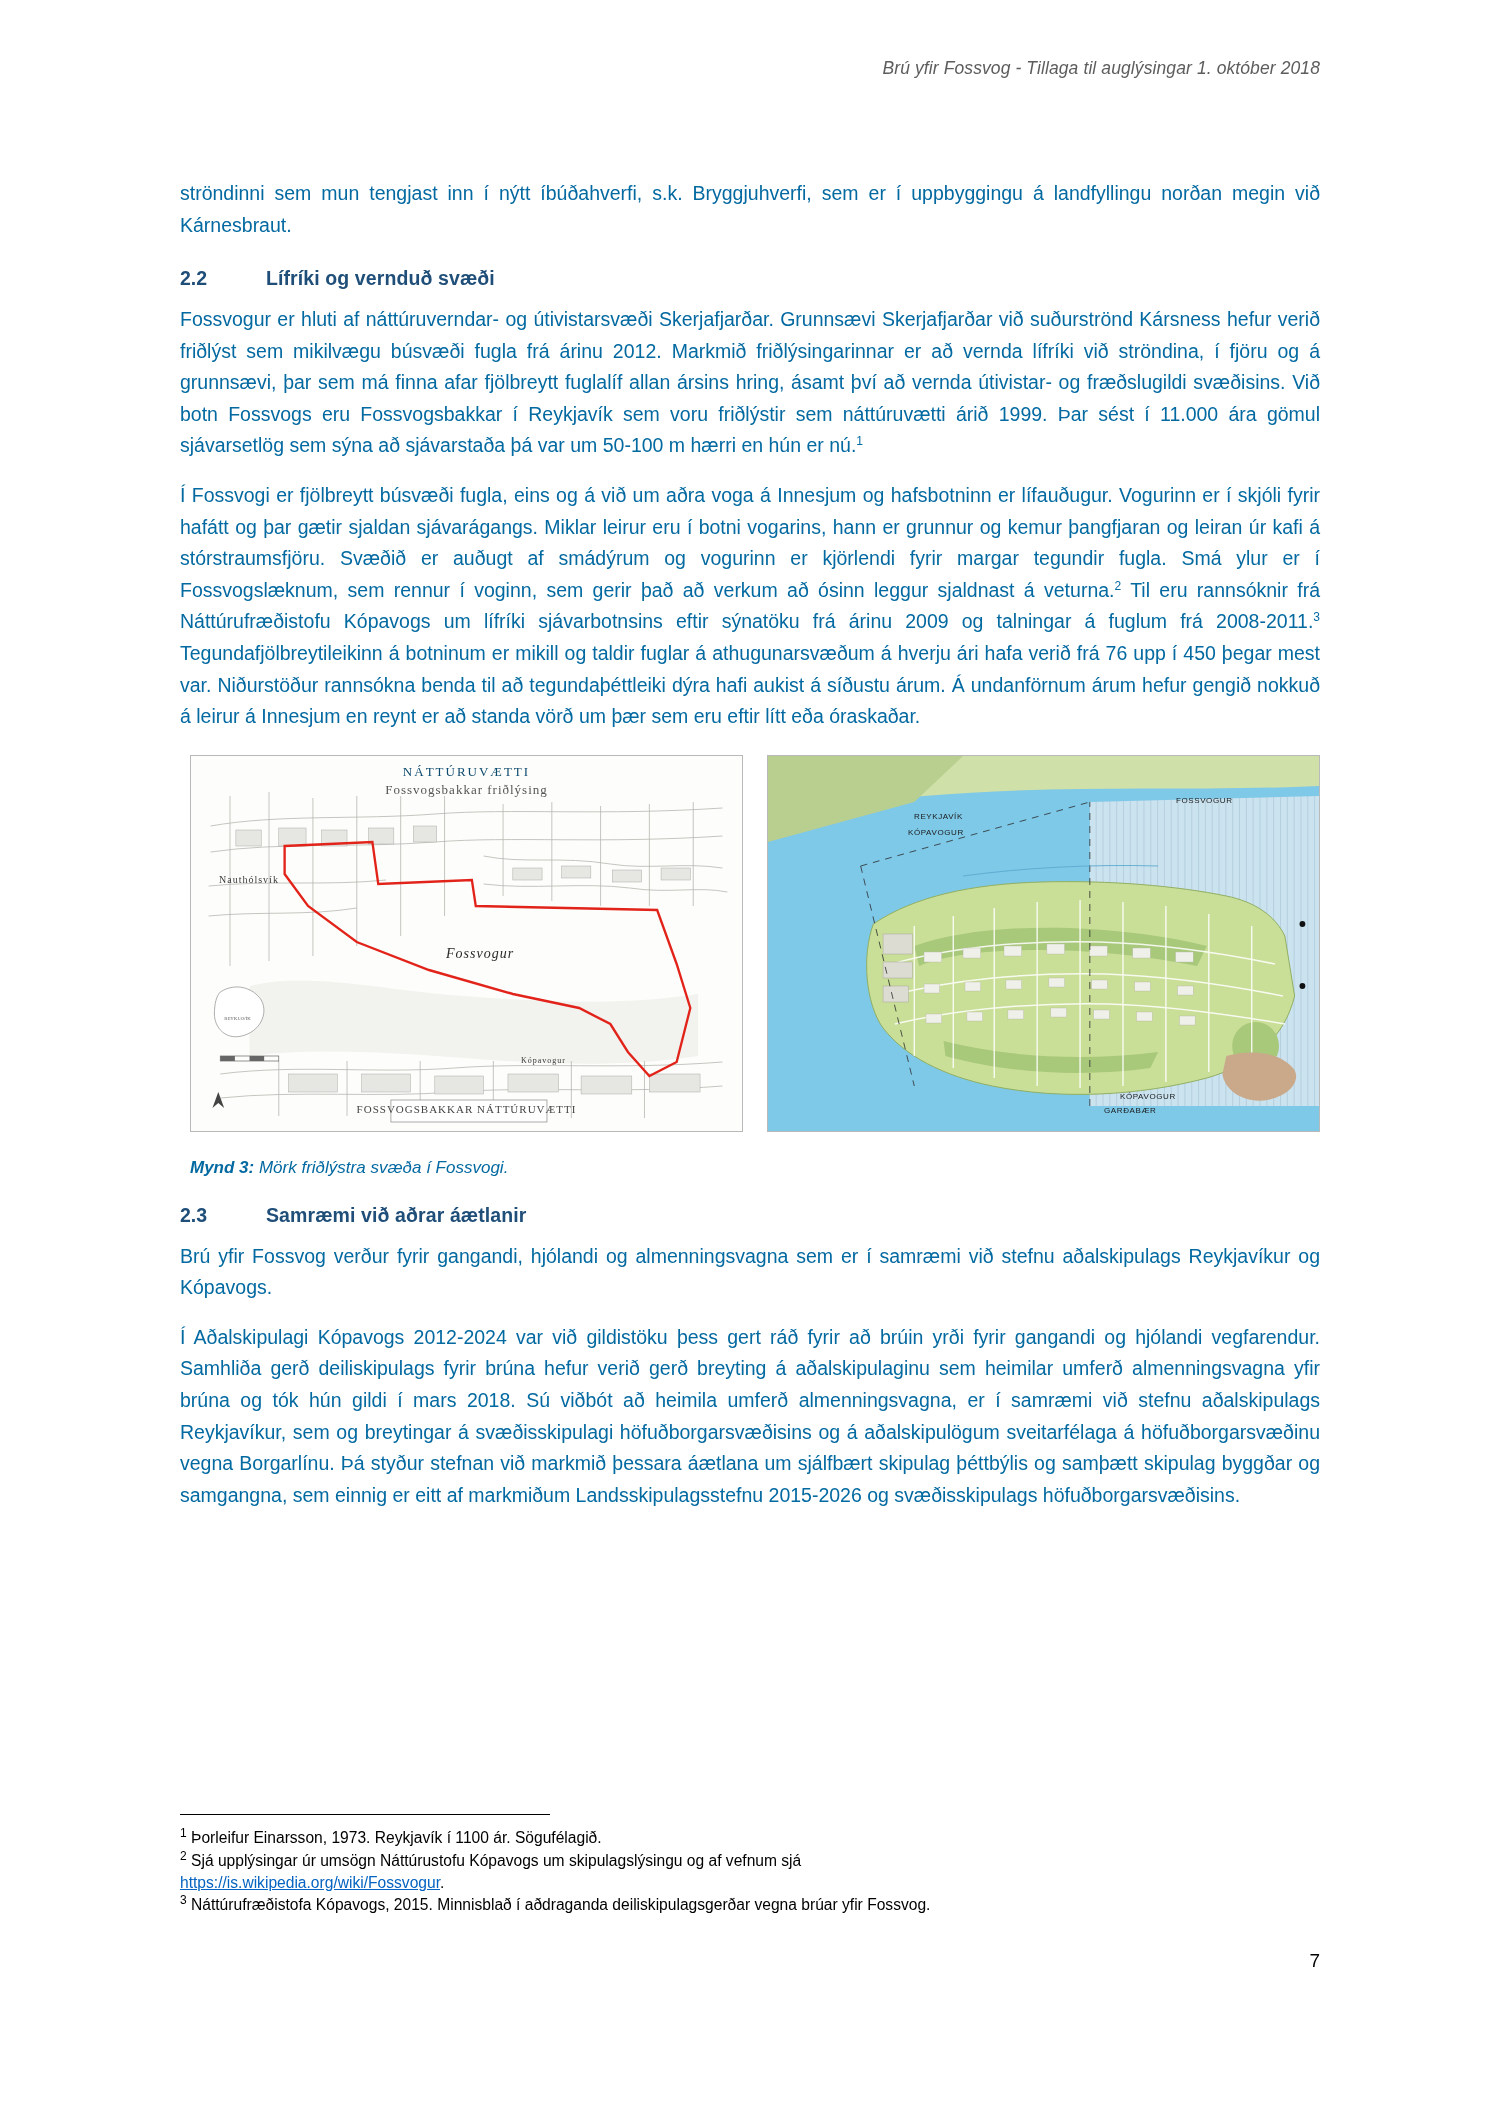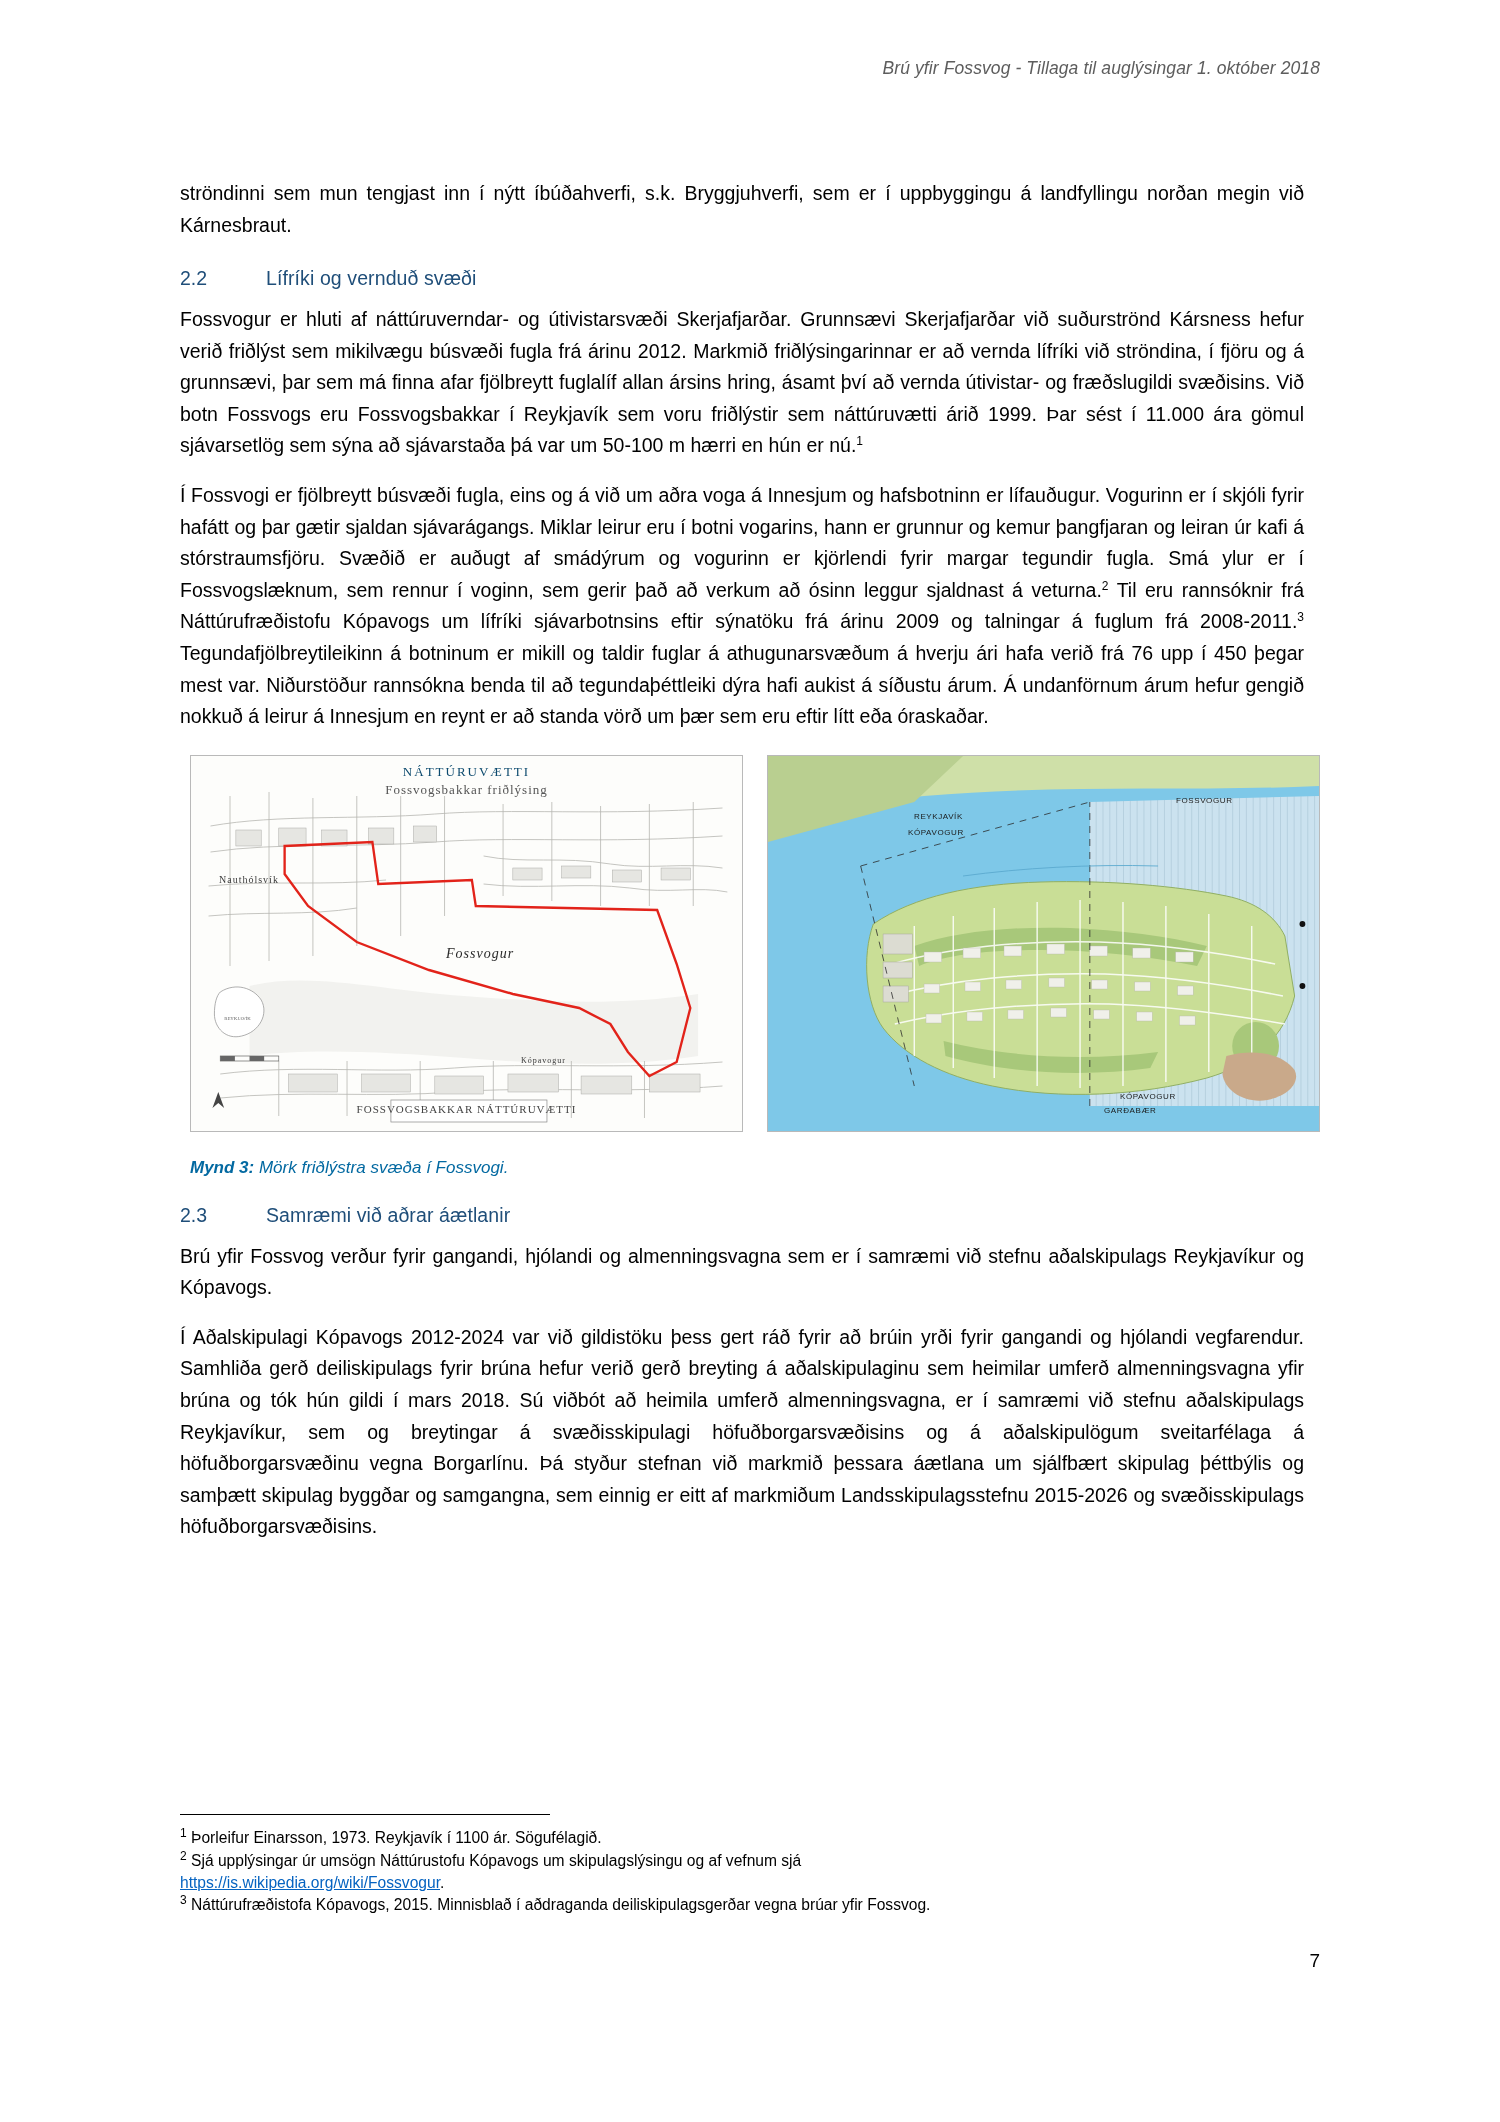--- a/index.html
+++ b/index.html
@@ -32,30 +32,30 @@
     letter-spacing: 0.1px;
     white-space: nowrap;
   }
   .body-start {
     padding-top: 178px;
   }
   p.para {
     font-size: 19.5px;
     line-height: 1.62;
     text-align: justify;
-    margin: 0 16px 18px 0;
-    color: #000000;
+    margin: 0 0 18px 0;
+    color: #0369a1;
     hyphens: none;
   }
   .heading {
     display: flex;
     align-items: center;
     margin: 26px 0 14px 0;
     color: #1f4e79;
-    font-weight: normal;
+    font-weight: bold;
     font-size: 19.5px;
   }
   .heading .num {
     width: 86px;
     flex: 0 0 86px;
   }
   .heading .txt {
     letter-spacing: 0.1px;
   }
   sup {

